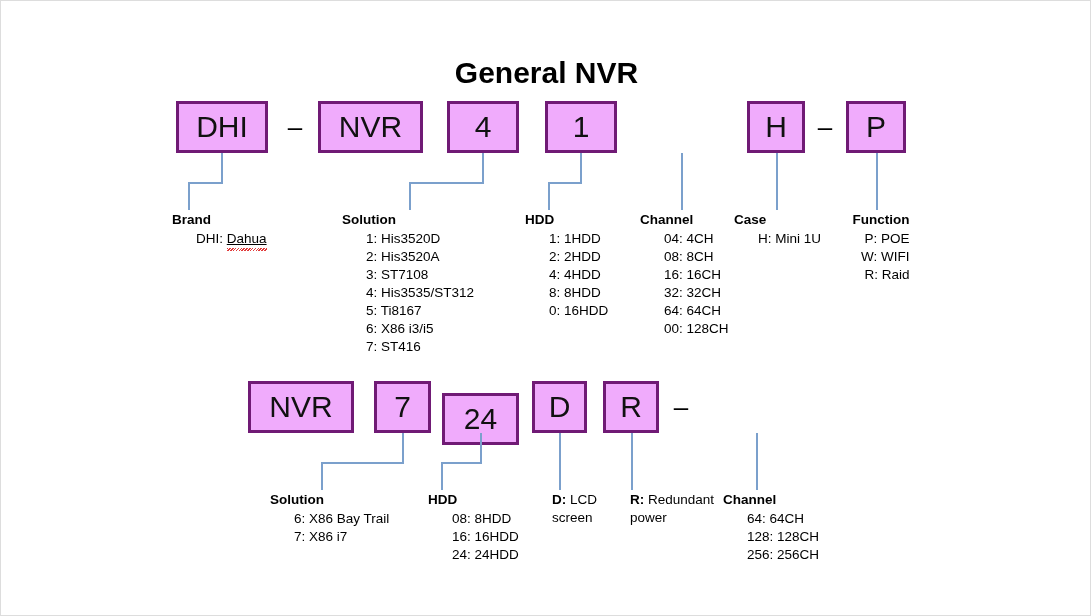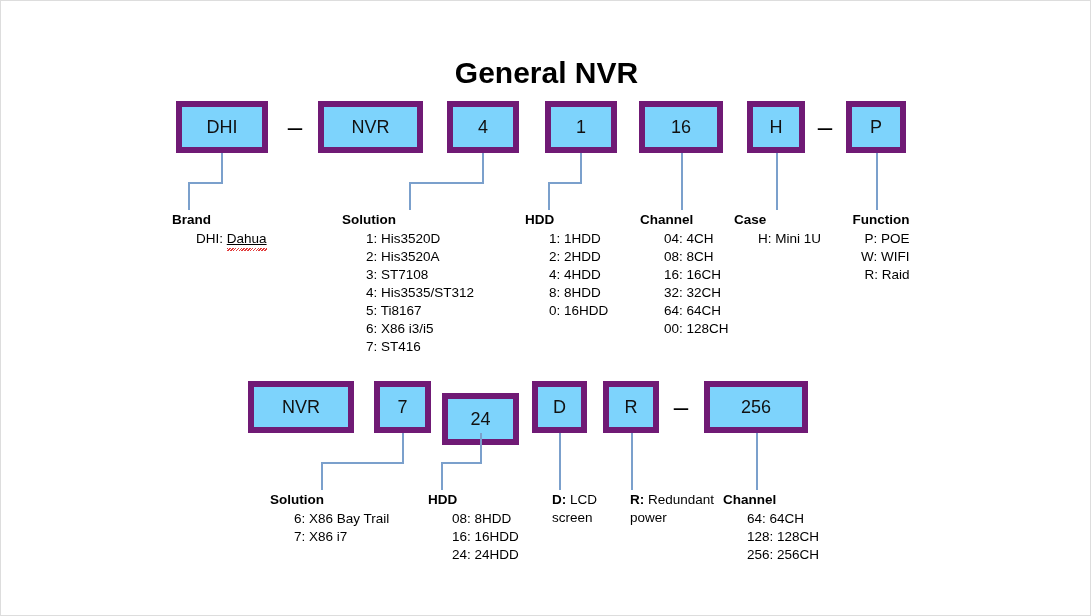--- a/index.html
+++ b/index.html
@@ -34,27 +34,27 @@
     font-size: 30px;
     font-weight: bold;
     letter-spacing: 0px;
     color: #000000;
     margin-top: 33px;
   }
 
   
   .box {
     position: absolute;
-    border: 6px solid #701a75;
-    background: #7dd3fc;
+    border: 3px solid #701a75;
+    background: #f0abfc;
     box-sizing: border-box;
     display: flex;
     align-items: center;
     justify-content: center;
-    font-size: 18px;
+    font-size: 30px;
     color: #111111;
     line-height: 1;
   }
 
   .dash {
     position: absolute;
     font-size: 26px;
     color: #000000;
     display: flex;
     align-items: center;
@@ -122,21 +122,20 @@
   <div class="box" style="left:175px; top:100px; width:92px; height:52px;">DHI</div>
 
   <div class="dash" style="left:276px; top:100px; width:36px; height:52px;">–</div>
 
   <div class="box" style="left:317px; top:100px; width:105px; height:52px;">NVR</div>
 
   <div class="box" style="left:446px; top:100px; width:72px; height:52px;">4</div>
 
   <div class="box" style="left:544px; top:100px; width:72px; height:52px;">1</div>
 
-  <div class="box" style="left:638px; top:100px; width:84px; height:52px;">16</div>
 
   <div class="box" style="left:746px; top:100px; width:58px; height:52px;">H</div>
 
   <div class="dash" style="left:806px; top:100px; width:36px; height:52px;">–</div>
 
   <div class="box" style="left:845px; top:100px; width:60px; height:52px;">P</div>
 
   <div class="lv" style="left:220px; top:152px; height:30px;"></div>
   <div class="lh" style="left:187px; top:181px; width:35px;"></div>
   <div class="lv" style="left:187px; top:181px; height:28px;"></div>
@@ -205,21 +204,20 @@
   <div class="box" style="left:373px; top:380px; width:57px; height:52px;">7</div>
 
   <div class="box" style="left:441px; top:392px; width:77px; height:52px;">24</div>
 
   <div class="box" style="left:531px; top:380px; width:55px; height:52px;">D</div>
 
   <div class="box" style="left:602px; top:380px; width:56px; height:52px;">R</div>
 
   <div class="dash" style="left:660px; top:380px; width:40px; height:52px;">–</div>
 
-  <div class="box" style="left:703px; top:380px; width:104px; height:52px;">256</div>
 
   <div class="lv" style="left:401px; top:432px; height:30px;"></div>
   <div class="lh" style="left:320px; top:461px; width:83px;"></div>
   <div class="lv" style="left:320px; top:461px; height:28px;"></div>
 
   <div class="lv" style="left:479px; top:432px; height:30px;"></div>
   <div class="lh" style="left:440px; top:461px; width:41px;"></div>
   <div class="lv" style="left:440px; top:461px; height:28px;"></div>
 
   <div class="lv" style="left:558px; top:432px; height:57px;"></div>

